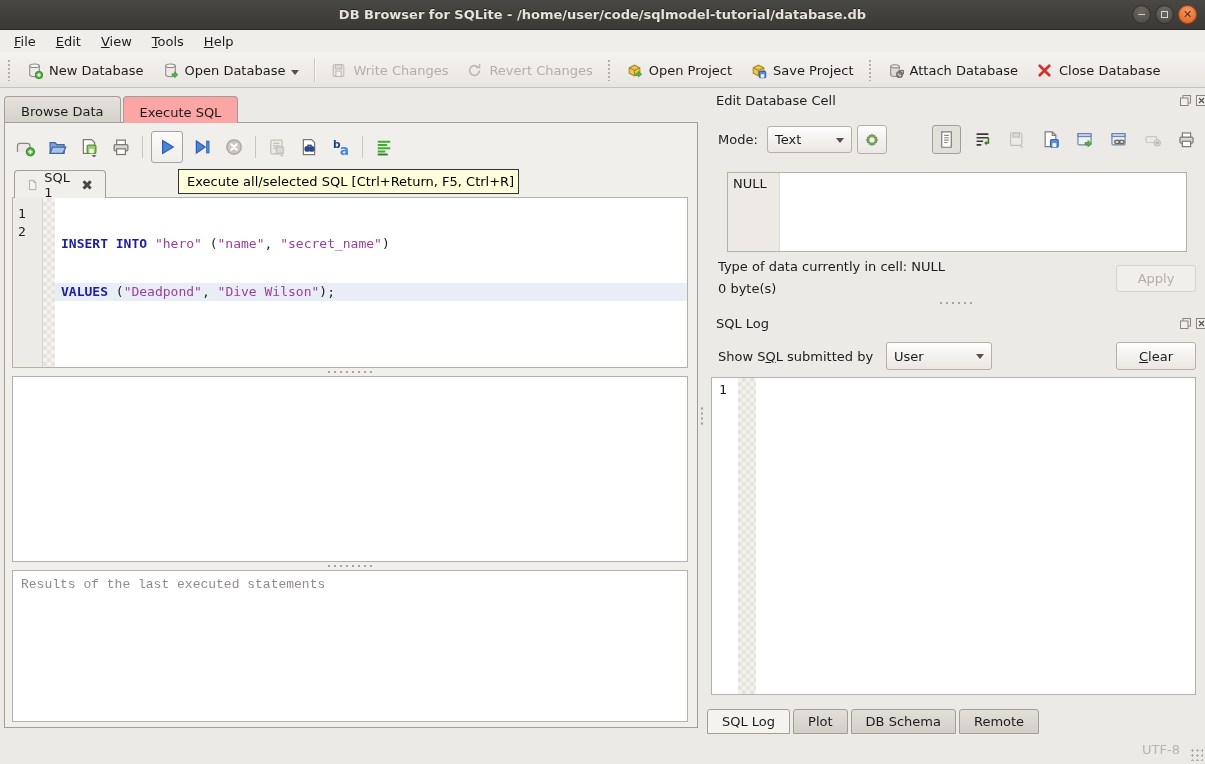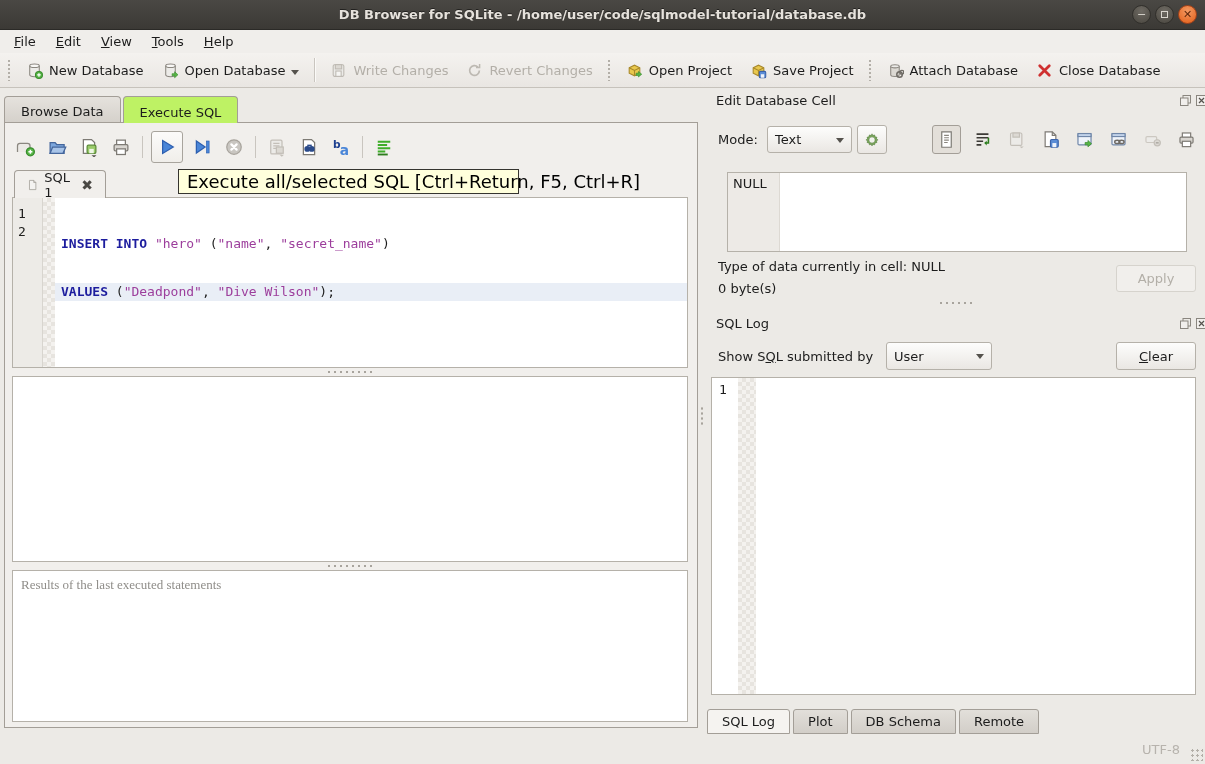--- a/index.html
+++ b/index.html
@@ -38,21 +38,21 @@
   .caret-down { width:0; height:0; border:4px solid transparent; border-top:5px solid #55524d; margin-top:9px; }
   .ti { width:17px; height:17px; display:inline-block; flex:none; }
   .ti svg { width:17px; height:17px; display:block; }
   .redx { color:#cf3030; font-weight:bold; font-size:15px; }
 
   
   .main-tabs { position:absolute; left:4px; top:96px; height:26px; display:flex; z-index:3; }
   .mtab { padding:4px 16px 0 16px; height:26px; display:flex; align-items:center;
     background:linear-gradient(#e5e2dd,#d5d1cb); border:1px solid #a39e97; border-bottom:none;
     border-top-left-radius:4px; border-top-right-radius:4px; margin-right:2px; }
-  .mtab.active { background:#bef264; height:27px; position:relative; z-index:4;justify-content:flex-end; }
+  .mtab.active { background:#fca5a5; height:27px; position:relative; z-index:4;justify-content:flex-end; }
 
   
   .left-frame { position:absolute; left:4px; top:122px; width:694px; height:606px;
     background:#f1efec; border:1px solid #a39e97; }
 
   
   .sql-toolbar { position:absolute; left:12px; top:130px; height:34px; display:flex; align-items:center; gap:6px; z-index:2;}
   .sicon { width:26px; height:26px; display:flex; align-items:center; justify-content:center; }
   .sicon svg { width:20px; height:20px; }
   .hoverbox { border:1px solid #a8a49d; border-radius:3px; background:linear-gradient(#fcfbfa,#f0eeea);
@@ -61,21 +61,21 @@
 
   
   .sql-tab { position:absolute; left:14px; top:170px; width:92px; height:28px; background:#f1efec;
     border:1px solid #a39e97; border-bottom:none; border-top-left-radius:4px; border-top-right-radius:4px;
     display:flex; align-items:center; gap:6px; padding:0 12px; z-index:2; }
   .sql-tab .closex { color:#4a4844; font-weight:bold; font-size:14px; }
 
   
   .tooltip { position:absolute; left:178px; top:169px; width:341px; height:25px; background:#ffffdc;
     border:1px solid #35342f; display:flex; align-items:center; padding:0 8px; z-index:40;
-    font-size:18px; color:#000; white-space:nowrap; }
+    font-size:13px; color:#000; white-space:nowrap; }
 
   
   .editor { position:absolute; left:12px; top:197px; width:676px; height:171px; background:#ffffff;
     border:1px solid #b5b1a9; display:flex; }
   .gutter { width:30px; background:#edebe7; border-right:1px solid #d8d5cf; padding-top:7px;
     font-family:"DejaVu Sans Mono","Liberation Mono",monospace; font-size:13px; color:#20201e; }
   .gutter div { padding-left:5px; height:18px; line-height:18px; }
   .checker { background:#f4f2ef;
     background-image:linear-gradient(45deg,#e7e4df 26%,transparent 26%,transparent 74%,#e7e4df 74%),
                      linear-gradient(45deg,#e7e4df 26%,transparent 26%,transparent 74%,#e7e4df 74%);
@@ -84,21 +84,21 @@
   .codearea { flex:1; padding-top:7px; font-family:"DejaVu Sans Mono","Liberation Mono",monospace;
     font-size:13px; white-space:pre; }
   .codeline { height:18px; line-height:18px; padding-left:6px; }
   .codeline.hl { background:#e9eef6; }
   .kw { color:#1d1d9e; font-weight:bold; }
   .str { color:#9c3e9c; }
 
   .pane { position:absolute; background:#fff; border:1px solid #b5b1a9; }
   .pane2 { left:12px; top:376px; width:676px; height:186px; }
   .pane3 { left:12px; top:570px; width:676px; height:152px; padding:6px 8px;
-    font-family:Liberation Serif, serif; font-size:13px; color:#8f8d89; }
+    font-family:Liberation Mono, monospace; font-size:13px; color:#8f8d89; }
 
   .dots-h { position:absolute; height:4px; width:46px;
     background-image:radial-gradient(circle,#a8a49d 1px,transparent 1.3px);
     background-size:6px 4px; background-repeat:repeat-x; }
   .dots-v { position:absolute; width:4px; height:20px;
     background-image:radial-gradient(circle,#a8a49d 1px,transparent 1.3px);
     background-size:4px 5px; background-repeat:repeat-y; }
 
   
   .dock-title { position:absolute; font-size:13px; color:#1c1c1c; }

